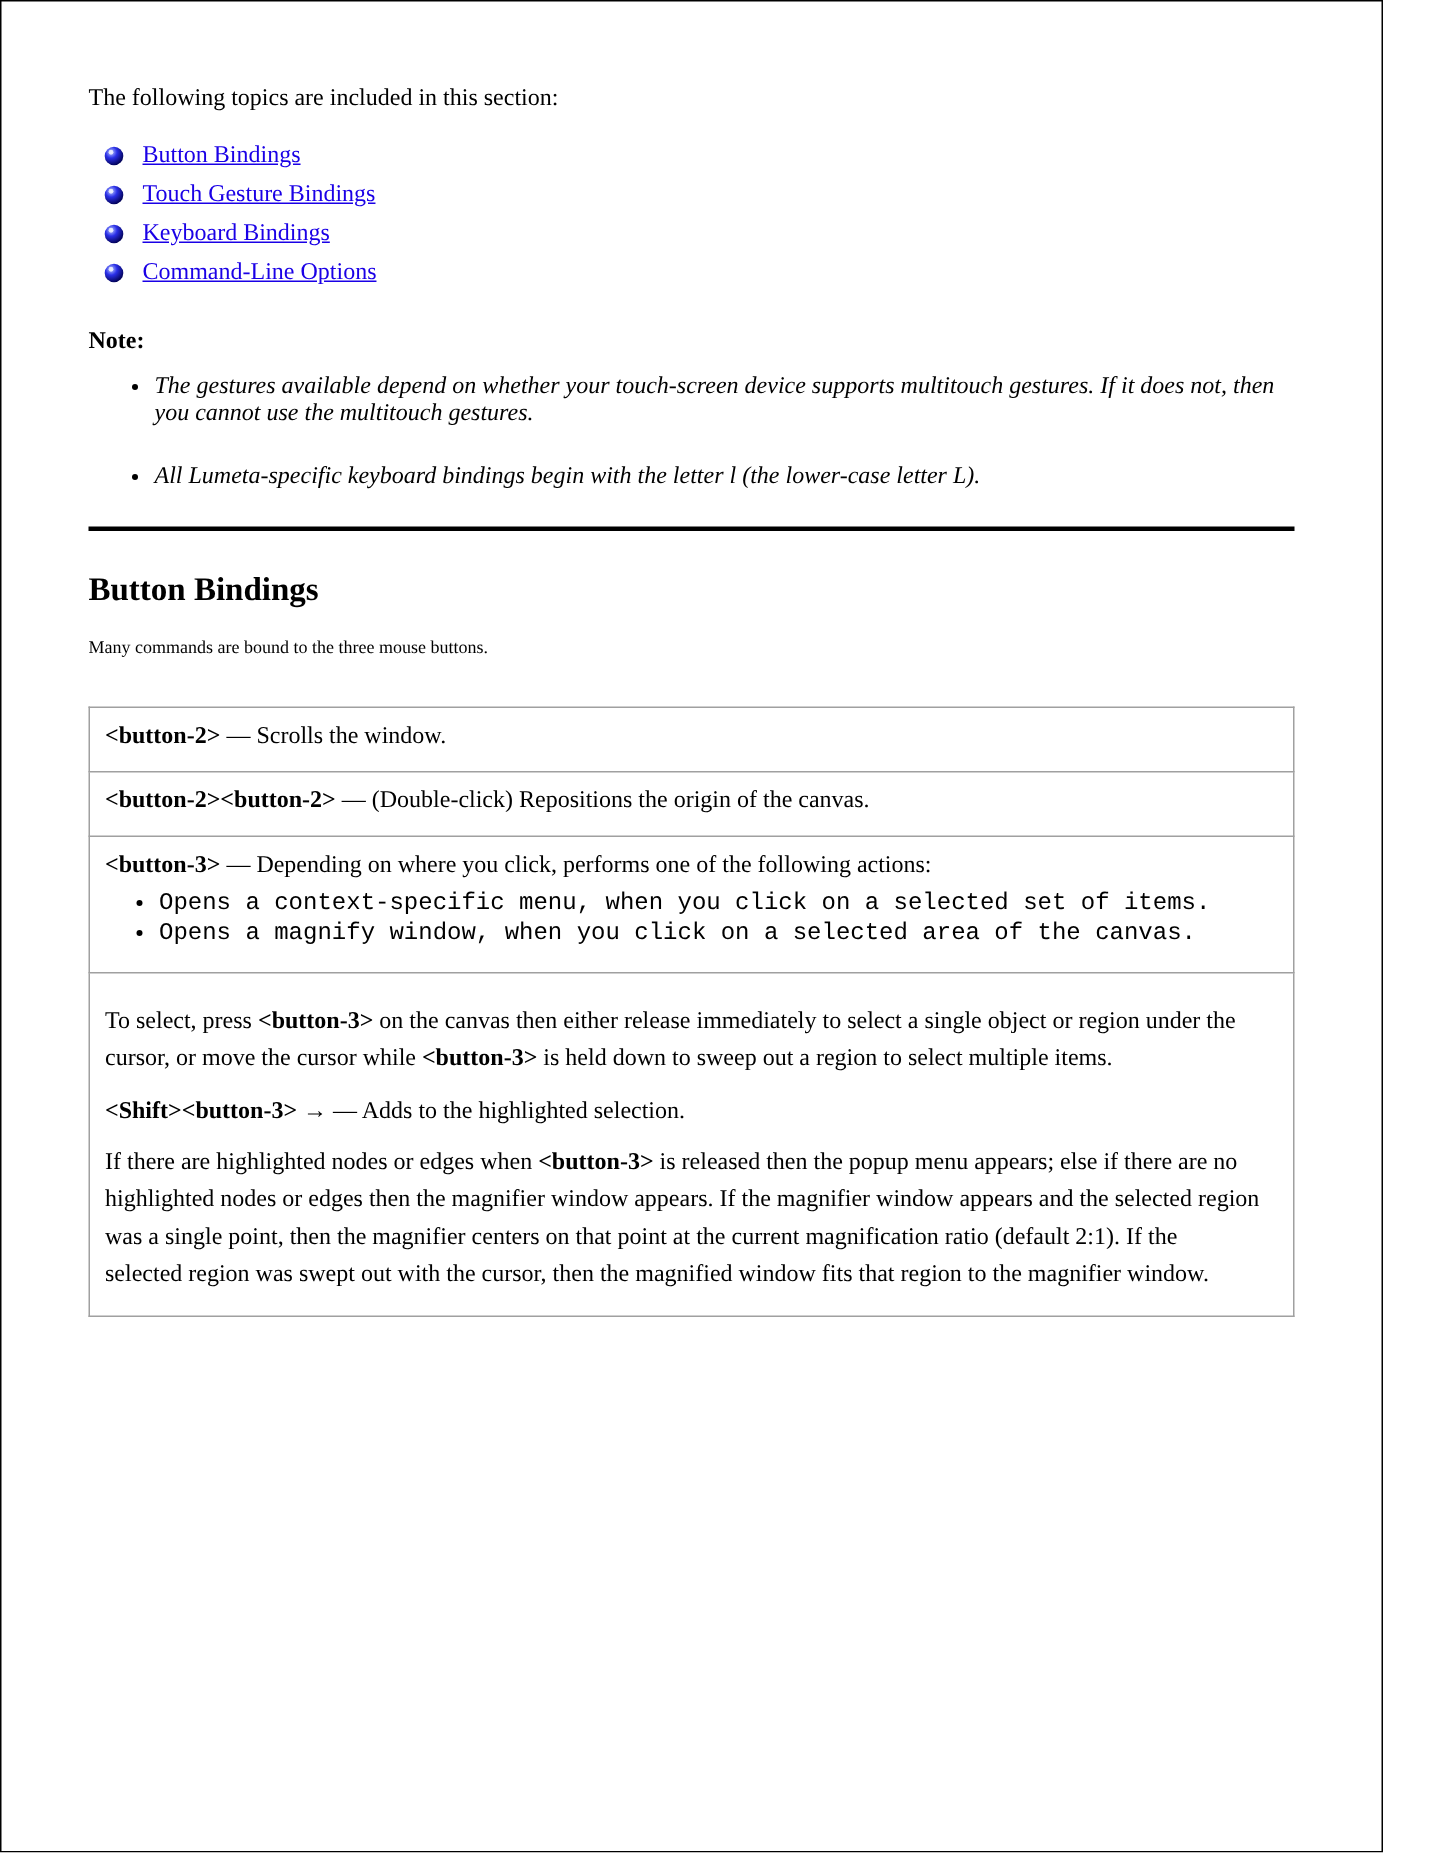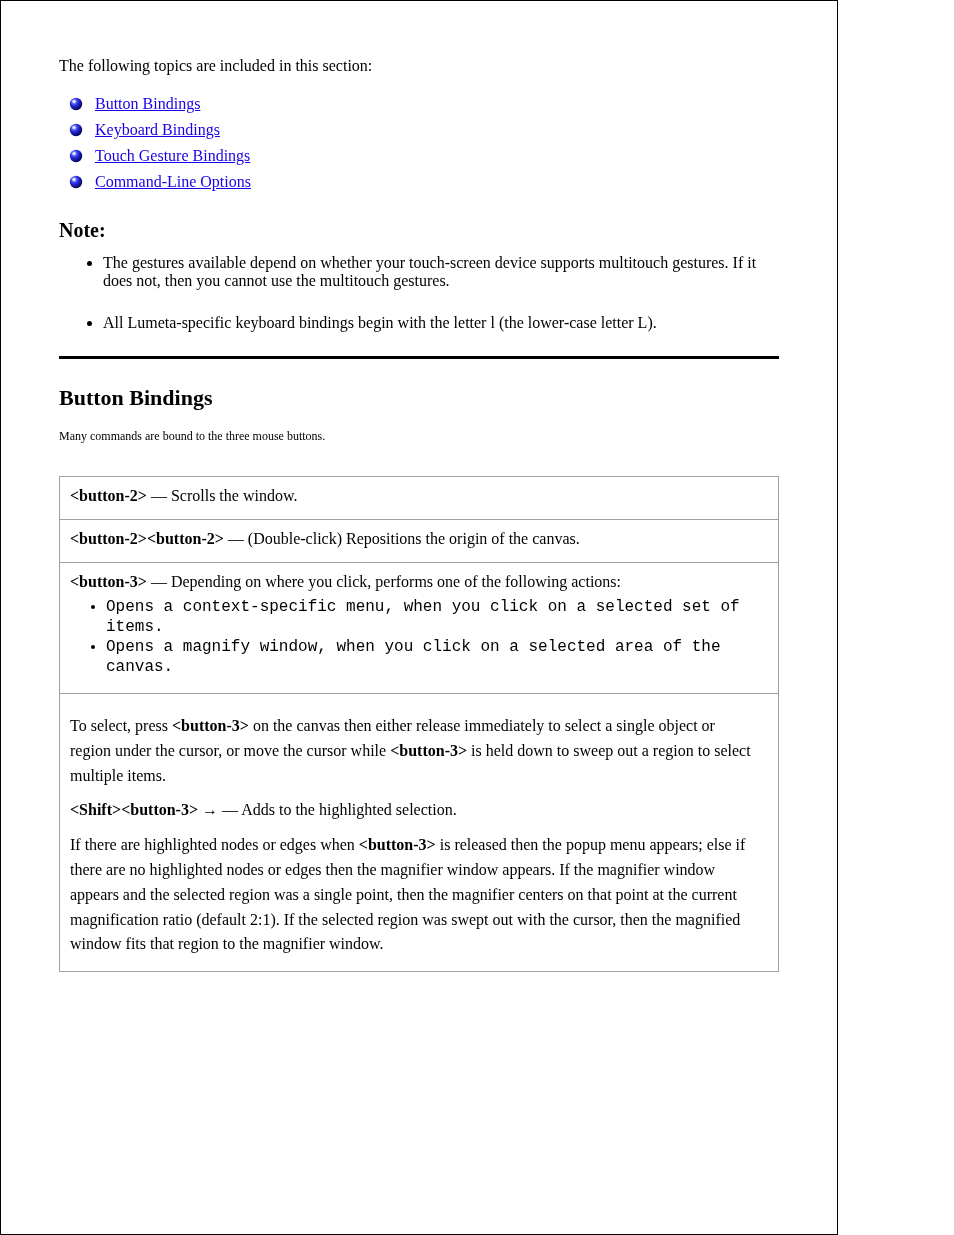--- a/index.html
+++ b/index.html
@@ -5,21 +5,21 @@
   html, body {
     margin: 0;
     padding: 0;
     background: #fff;
     font-family: "Times New Roman", Times, serif;
     color: #000;
     width: 954px;
   }
   .page {
     position: relative;
-    width: 838px;
+    width: 922px;
     height: 1235px;
     border: 1px solid #000;
     box-sizing: border-box;
     padding: 56px 58px 0 58px;
   }
   .intro {
     font-size: 16px;
     margin-bottom: 16px;
   }
   ul.ball-list {
@@ -39,27 +39,28 @@
     flex-shrink: 0;
   }
   .ball svg { display: block; }
   a.link {
     color: #1a00e6;
     text-decoration: underline;
     font-size: 16px;
   }
   .note {
     font-weight: bold;
-    font-size: 20px;
+    font-size: 16px;
     margin: 4px 0 8px 0;
   }
   ul.black-dot {
     list-style: disc;
     padding-left: 44px;
     margin: 0 0 10px 0;
+    font-style: italic;
   }
   ul.black-dot li {
     font-size: 16px;
     margin: 12px 0 24px 0;
   }
   hr.divider {
     border: none;
     border-top: 3px solid #000;
     margin: 0 0 26px 0;
   }
@@ -123,30 +124,30 @@
     </span>
     <a href="#" class="link">Button Bindings</a>
   </li>
   <li>
     <span class="ball">
       <svg viewBox="0 0 14 14" width="14" height="14">
             <circle cx="7" cy="7" r="6.2" fill="url(#g1)"></circle>
             <circle cx="5" cy="4.5" r="1.6" fill="#ffffff" opacity="0.75"></circle>
           </svg>
     </span>
-    <a href="#" class="link">Keyboard Bindings</a>
+    <a href="#" class="link">Touch Gesture Bindings</a>
   </li>
   <li>
     <span class="ball">
       <svg viewBox="0 0 14 14" width="14" height="14">
             <circle cx="7" cy="7" r="6.2" fill="url(#g1)"></circle>
             <circle cx="5" cy="4.5" r="1.6" fill="#ffffff" opacity="0.75"></circle>
           </svg>
     </span>
-    <a href="#" class="link">Touch Gesture Bindings</a>
+    <a href="#" class="link">Keyboard Bindings</a>
   </li>
   <li>
     <span class="ball">
       <svg viewBox="0 0 14 14" width="14" height="14">
             <circle cx="7" cy="7" r="6.2" fill="url(#g1)"></circle>
             <circle cx="5" cy="4.5" r="1.6" fill="#ffffff" opacity="0.75"></circle>
           </svg>
     </span>
     <a href="#" class="link">Command-Line Options</a>
   </li>

